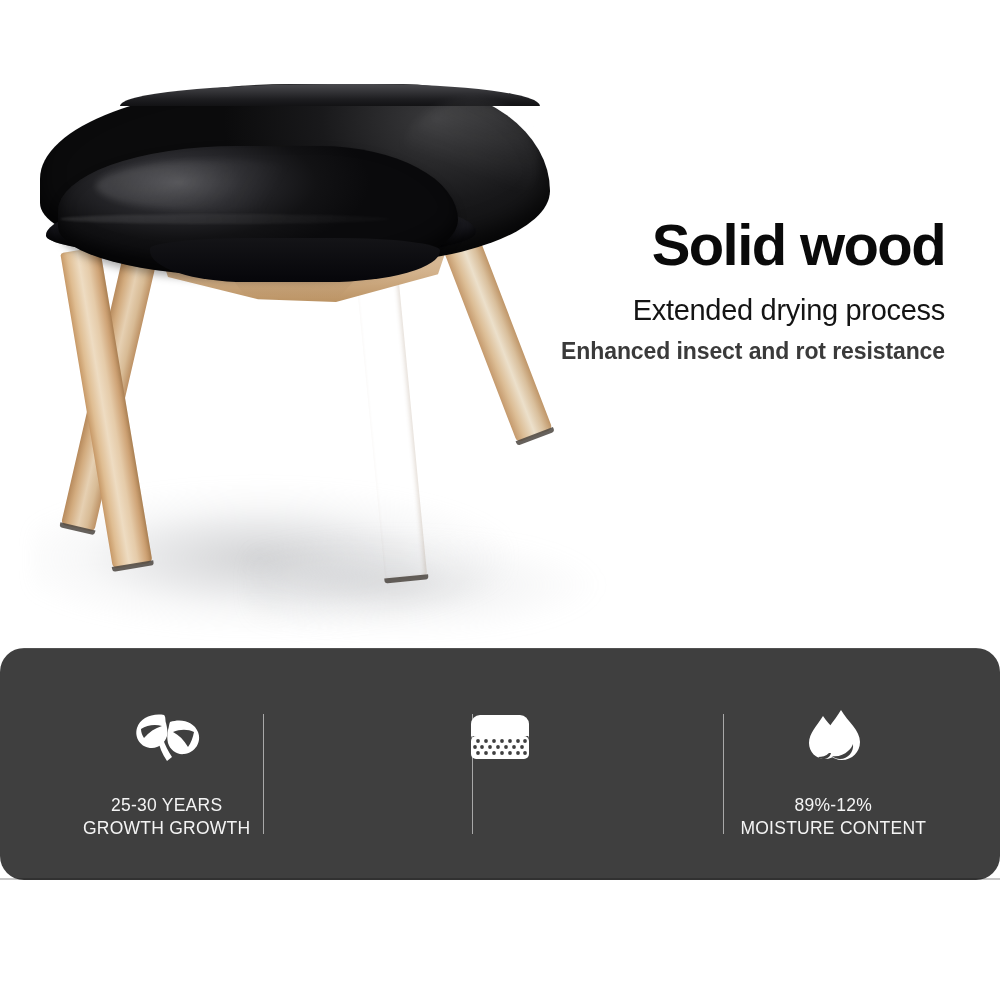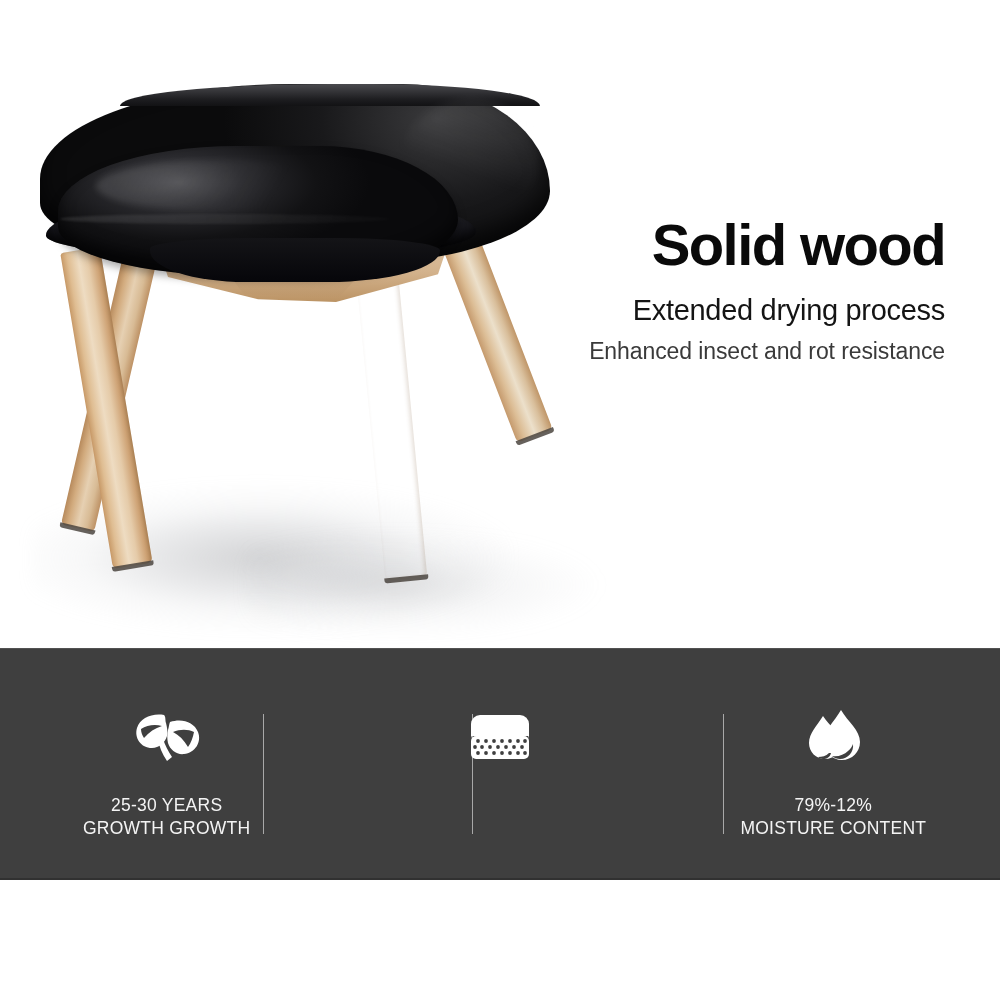--- a/index.html
+++ b/index.html
@@ -167,29 +167,29 @@
     font-size:58px; font-weight:700; line-height:.94;
     letter-spacing:-1.6px; color:#0a0a0a;
   }
   #headline .h2 {
     margin-top:22px;
     font-size:29px; font-weight:400; line-height:1.1;
     letter-spacing:-.3px; color:#141414;
   }
   #headline .h3 {
     margin-top:12px;
-    font-size:23px; font-weight:400; line-height:1.15;
+    font-size:23px; font-weight:700; line-height:1.15;
     letter-spacing:-.1px; color:#3a3a3a;
   }
 
   
   #featurebar {
     position:absolute; left:0; top:648px; width:1000px; height:232px;
     background:#3f3f3f;
-    display:flex; align-items:flex-start; justify-content:space-between;
+    display:flex; align-items:flex-start; justify-content:space-between;border-radius:24px;
   }
   #featurebar::before {
     content:""; position:absolute; left:0; top:0; width:100%; height:1px;
     background:rgba(255,255,255,.10);
   }
   #featurebar::after {
     content:""; position:absolute; left:0; bottom:0; width:100%; height:2px;
     background:rgba(0,0,0,.22);
   }
 
@@ -328,21 +328,21 @@
       <div class="icon-wrap">
         <svg width="64" height="58" viewBox="0 0 64 58" fill="#ffffff" aria-hidden="true">
           <path d="M22 8c-6 10-14 17-14 27 0 9 7 16 16 16s16-7 16-16C40 25 28 18 22 8z"></path>
           <path d="M40 2c-7 12-17 20-17 32 0 10 8 18 18 18s18-8 18-18C59 22 47 14 40 2z"></path>
           <path d="M23 34c-1 11 7 19 17 19 4 0 8-1 11-4-5 3-11 3-16 1-7-3-12-9-12-16z" fill="#3f3f3f" opacity=".0"></path>
           <path d="M52 36c1 8-5 15-13 15-3 0-6-1-8-3 6 1 12-1 16-5 3-2 4-5 5-7z" fill="#3f3f3f"></path>
           <path d="M30 45c-1 4-4 6-8 6-2 0-4-1-5-2 4 0 8-1 11-4z" fill="#3f3f3f"></path>
         </svg>
       </div>
       <div class="f-label">
-        <div>79%-12%</div>
+        <div>89%-12%</div>
         <div>MOISTURE CONTENT</div>
       </div>
     </div>
 
 
     <div class="vdiv" id="vdiv1"></div>
     <div class="vdiv" id="vdiv2"></div>
     <div class="vdiv" id="vdiv3"></div>
   </div>
 

